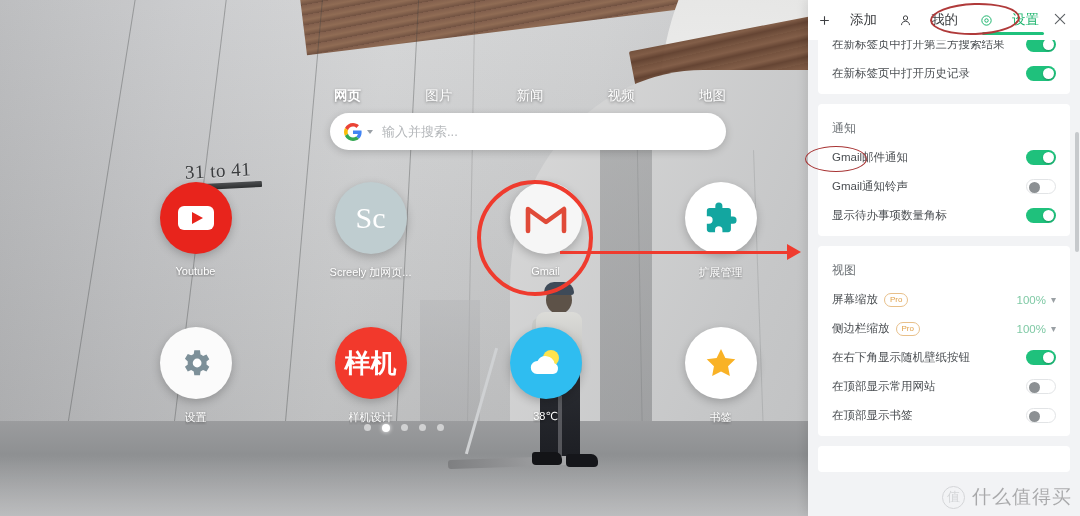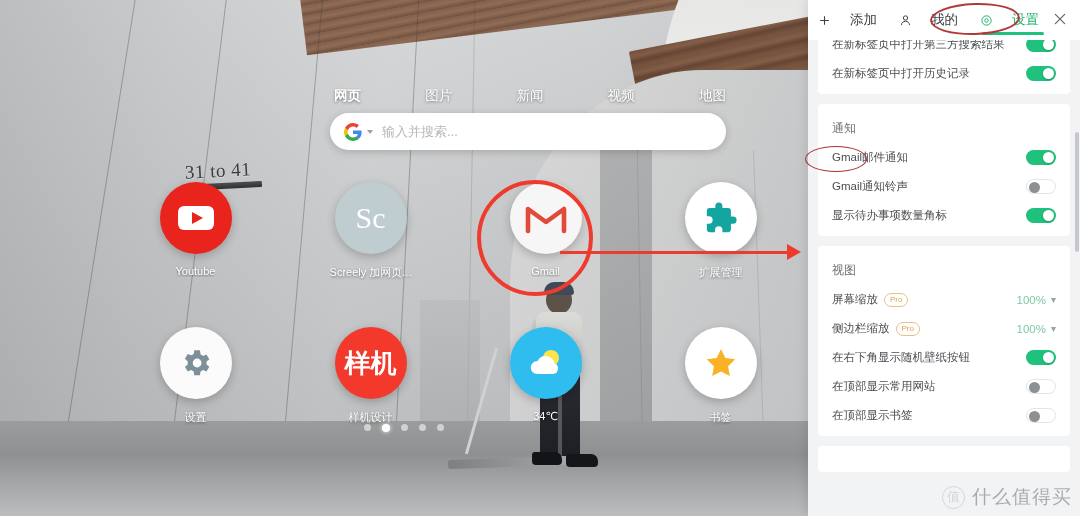--- a/index.html
+++ b/index.html
@@ -400,21 +400,21 @@
         <div class="tile-label">样机设计</div>
       </div>
 
       <div class="cell">
         <div class="tile t-weather">
           <svg width="42" height="32" viewBox="0 0 42 32">
             <circle cx="26" cy="11" r="8" fill="#ffe34d"></circle>
             <path d="M12 27a6.5 6.5 0 0 1 .6-13 9 9 0 0 1 16.8 2.2A5.6 5.6 0 0 1 28 27z" fill="#ffffff"></path>
           </svg>
         </div>
-        <div class="tile-label">34℃</div>
+        <div class="tile-label">38℃</div>
       </div>
 
       <div class="cell">
         <div class="tile t-bookmark">
           <svg width="36" height="36" viewBox="0 0 24 24" fill="#f9b226">
             <path d="M12 2.6l2.9 6 6.6.9-4.8 4.6 1.2 6.5L12 17.6 6.1 20.6l1.2-6.5L2.5 9.5l6.6-.9z"></path>
           </svg>
         </div>
         <div class="tile-label">书签</div>
       </div>

